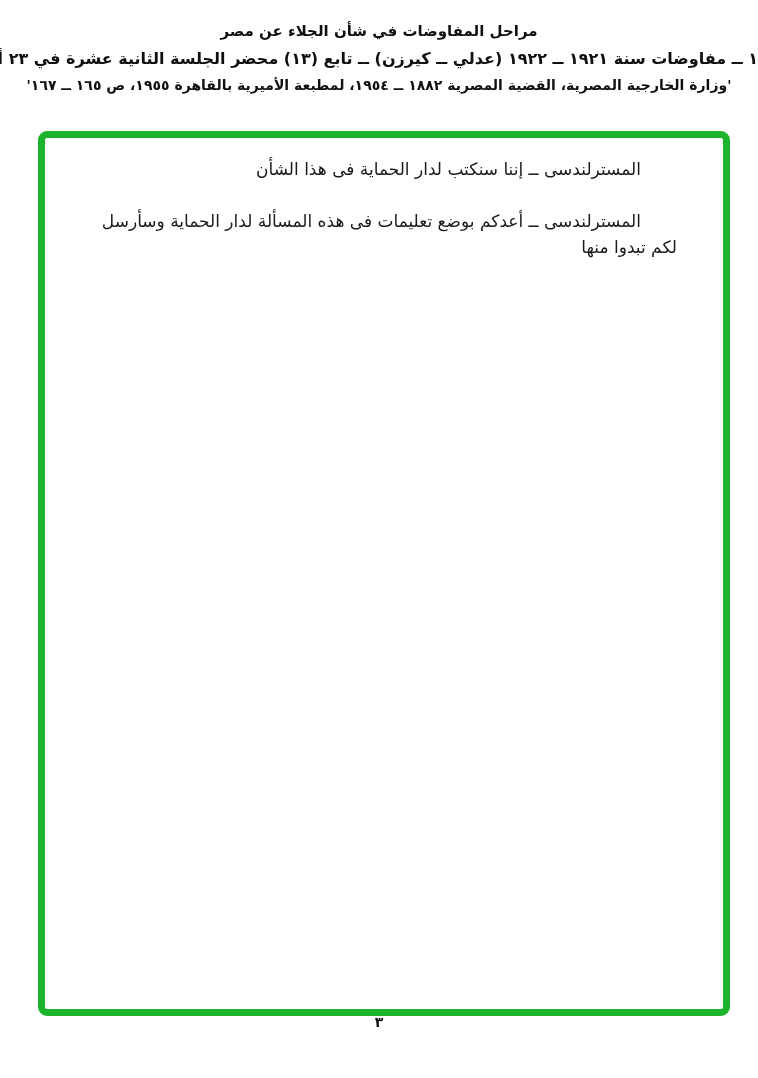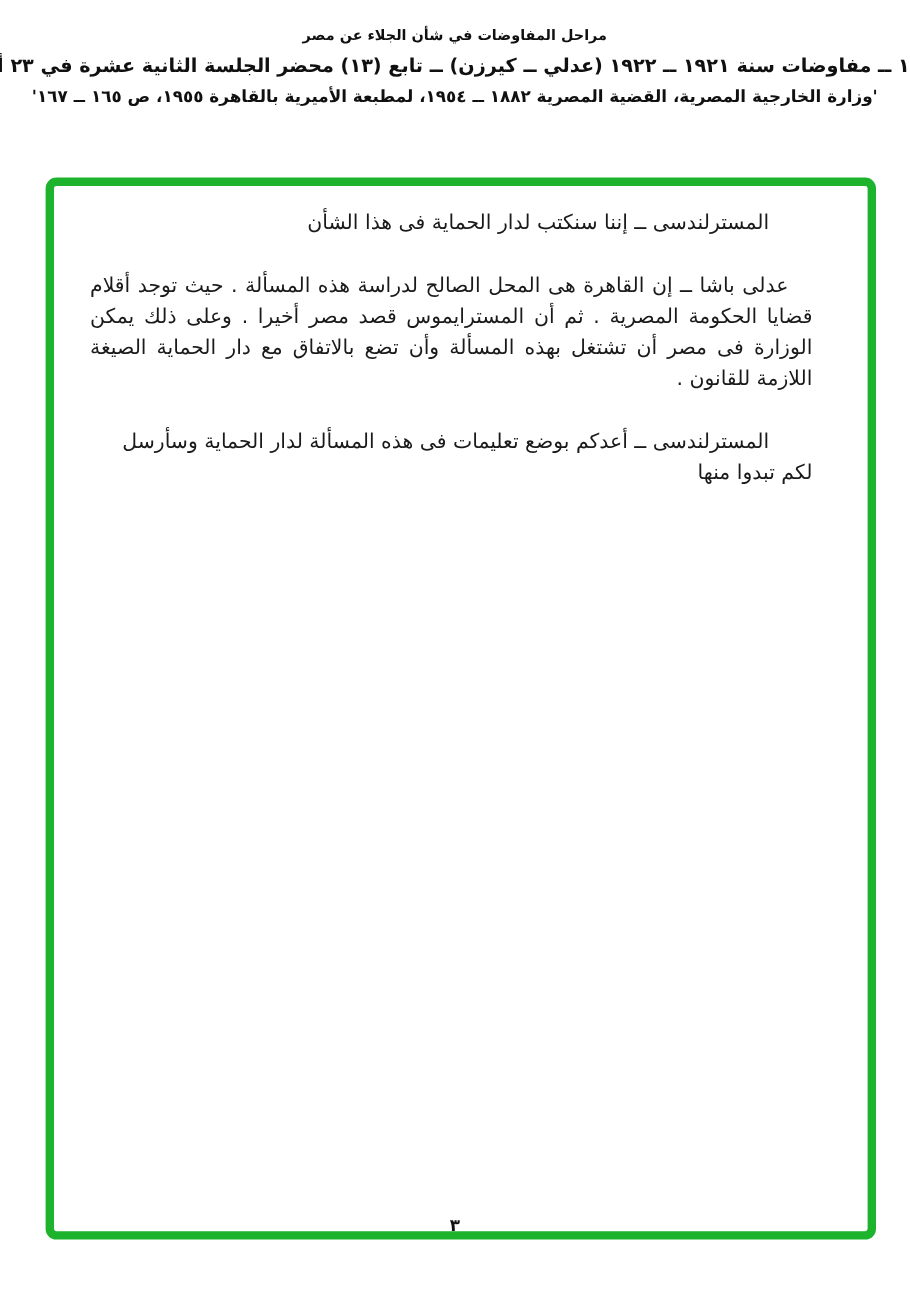--- a/index.html
+++ b/index.html
@@ -16,36 +16,36 @@
     overflow: hidden;
   }
   .header {
     direction: rtl;
     text-align: center;
     font-weight: bold;
     color: #101010;
   }
   .h-title {
     padding-top: 22px;
-    font-size: 12px;
+    font-size: 15px;
     letter-spacing: 0.2px;
   }
   .h-subtitle {
     margin-top: 9px;
     font-size: 16px;
     white-space: nowrap;
   }
   .h-source {
     margin-top: 9px;
     font-size: 14px;
   }
   .green-box {
     position: absolute;
     left: 38px;
-    top: 148px;
+    top: 131px;
     width: 692px;
     height: 885px;
     box-sizing: border-box;
     border: 7px solid #1db32d;
     border-radius: 9px;
     background: #ffffff;
     padding: 18px 46px 0 30px;
     direction: rtl;
   }
   .para {
@@ -77,17 +77,16 @@
 <body>
 
 <div class="header">
   <div class="h-title">مراحل المفاوضات في شأن الجلاء عن مصر</div>
   <div class="h-subtitle">١ ــ مفاوضات سنة ١٩٢١ ــ ١٩٢٢ (عدلي ــ كيرزن) ــ تابع (١٣) محضر الجلسة الثانية عشرة في ٢٣ أغسطس</div>
   <div class="h-source">'وزارة الخارجية المصرية، القضية المصرية ١٨٨٢ ــ ١٩٥٤، لمطبعة الأميرية بالقاهرة ١٩٥٥، ص ١٦٥ ــ ١٦٧'</div>
 </div>
 
 <div class="green-box">
   <p class="para speaker">المسترلندسى ــ إننا سنكتب لدار الحماية فى هذا الشأن</p>
-  <p class="para block">عدلى باشا ــ إن القاهرة هى المحل الصالح لدراسة هذه المسألة . حيث توجد أقلام قضايا الحكومة المصرية . ثم أن المسترايموس قصد مصر أخيرا . وعلى ذلك يمكن الوزارة فى مصر أن تشتغل بهذه المسألة وأن تضع بالاتفاق مع دار الحماية الصيغة اللازمة للقانون .</p>
   <p class="para speaker">المسترلندسى ــ أعدكم بوضع تعليمات فى هذه المسألة لدار الحماية وسأرسل لكم تبدوا منها</p>
 </div>
 
 <div class="page-number">٣</div>
 
 </body></html>

